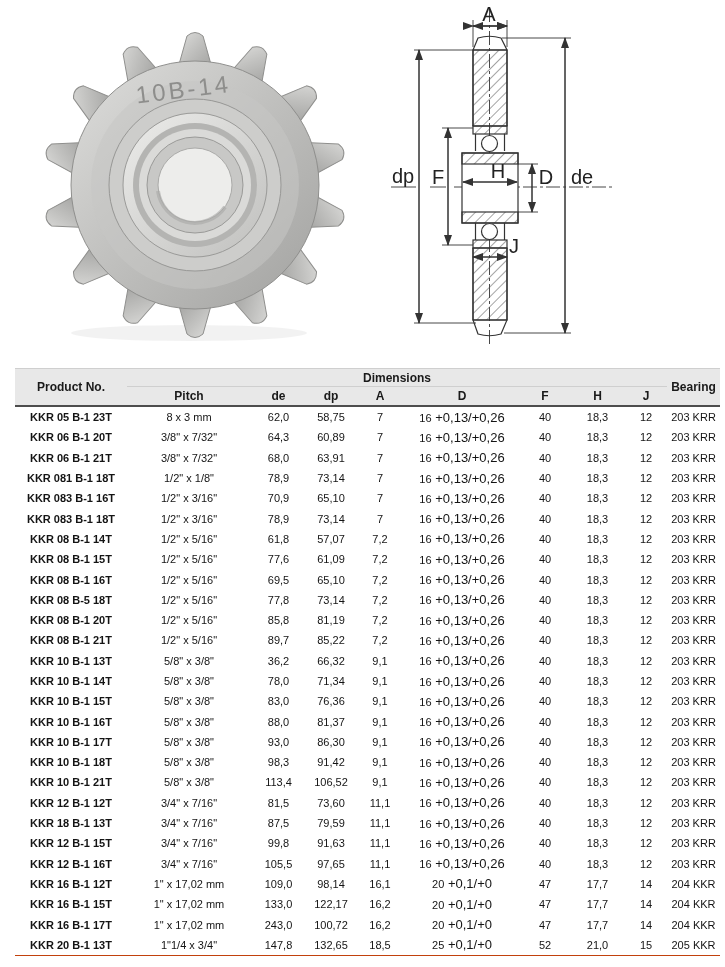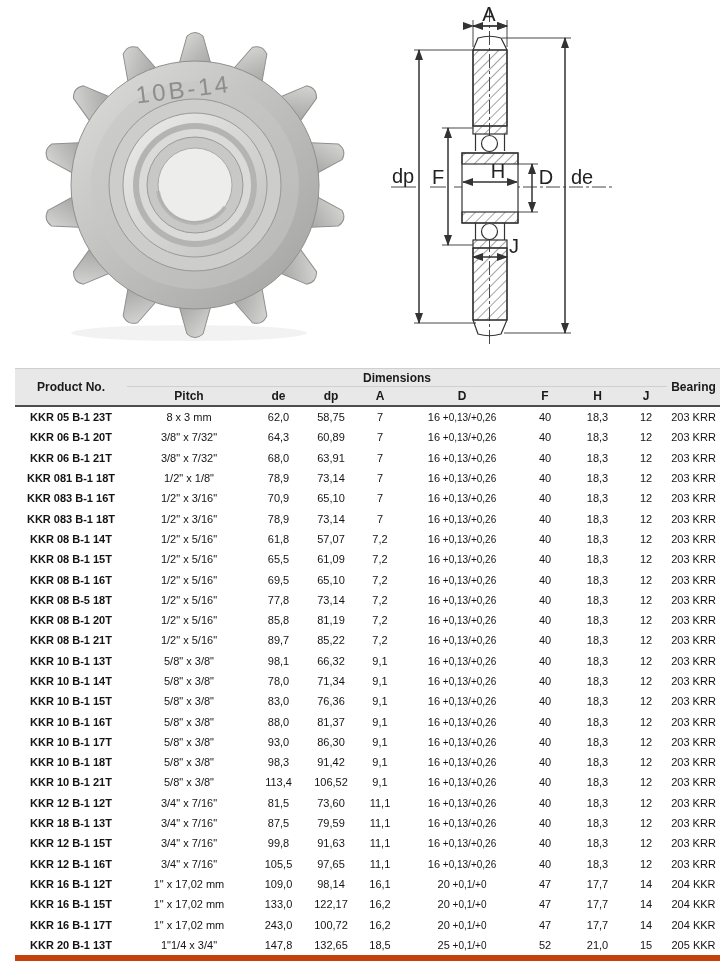--- a/index.html
+++ b/index.html
@@ -16,22 +16,22 @@
   col.c-dp{width:50px;} col.c-a{width:48px;} col.c-d{width:116px;}
   col.c-f{width:50px;} col.c-h{width:55px;} col.c-j{width:42px;} col.c-bearing{width:53px;}
   thead th{background:#e8e8e8;font-weight:bold;font-size:12px;padding:0;
            border-top:1px solid #cfcfcf;}
   thead tr.h1 th{height:17px;vertical-align:middle;}
   thead tr.h2 th{height:18px;vertical-align:middle;margin-top:13px;}
   thead{border-bottom:2px solid #4d4d4d;}
   tbody td{height:20.3px;padding:0;text-align:center;vertical-align:middle;
            white-space:nowrap;color:#141414;}
   tbody td.prod{font-weight:bold;}
-  tbody{border-bottom:6px solid #c2410c;}
-  .tol{font-size:10px;letter-spacing:0;}
+  tbody{border-bottom:1px solid #c2410c;}
+  .tol{font-size:13px;letter-spacing:0;}
   th.th-span2{vertical-align:middle;}
 </style>
 </head>
 <body>
 
 <div id="page">
 
   <div id="photo-wrap">
     <svg viewBox="0 0 334 326" width="334" height="326">
       <defs>
@@ -273,21 +273,21 @@
             <td>7,2</td>
             <td>16<span class="tol"> +0,13/+0,26</span></td>
             <td>40</td>
             <td>18,3</td>
             <td>12</td>
             <td>203 KRR</td>
           </tr>
           <tr>
             <td class="prod">KKR 08 B-1 15T</td>
             <td>1/2" x 5/16"</td>
-            <td>65,5</td>
+            <td>77,6</td>
             <td>61,09</td>
             <td>7,2</td>
             <td>16<span class="tol"> +0,13/+0,26</span></td>
             <td>40</td>
             <td>18,3</td>
             <td>12</td>
             <td>203 KRR</td>
           </tr>
           <tr>
             <td class="prod">KKR 08 B-1 16T</td>
@@ -333,21 +333,21 @@
             <td>7,2</td>
             <td>16<span class="tol"> +0,13/+0,26</span></td>
             <td>40</td>
             <td>18,3</td>
             <td>12</td>
             <td>203 KRR</td>
           </tr>
           <tr>
             <td class="prod">KKR 10 B-1 13T</td>
             <td>5/8" x 3/8"</td>
-            <td>98,1</td>
+            <td>36,2</td>
             <td>66,32</td>
             <td>9,1</td>
             <td>16<span class="tol"> +0,13/+0,26</span></td>
             <td>40</td>
             <td>18,3</td>
             <td>12</td>
             <td>203 KRR</td>
           </tr>
           <tr>
             <td class="prod">KKR 10 B-1 14T</td>

